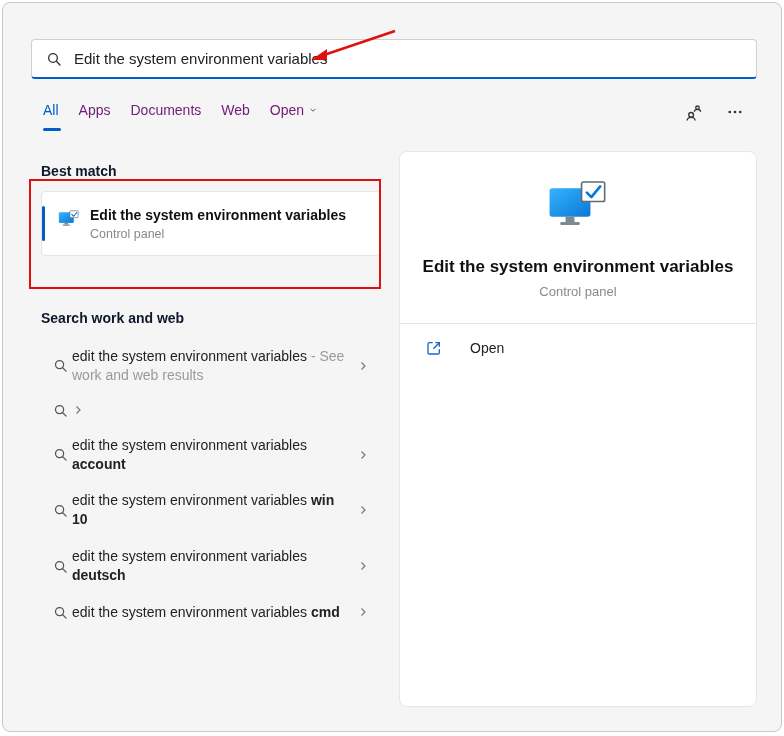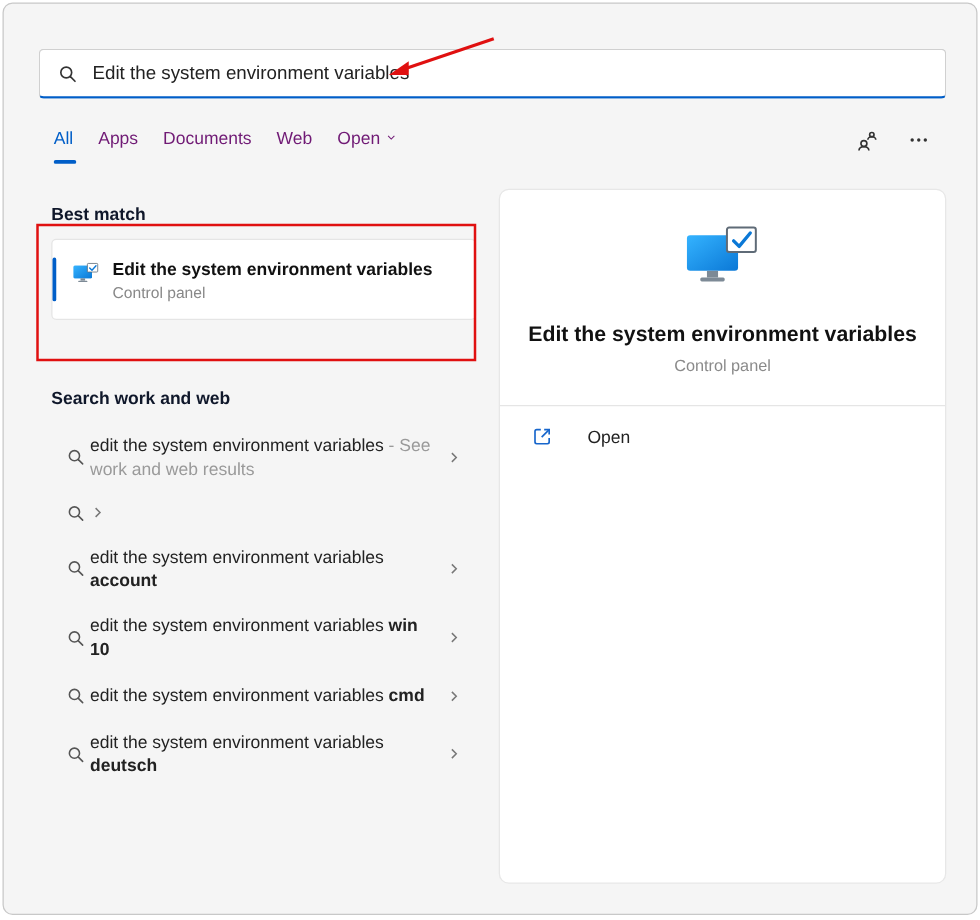--- a/index.html
+++ b/index.html
@@ -195,31 +195,31 @@
     <div class="sg-text"><span>edit the system environment variables </span><b>win 10</b></div>
     <svg class="chev" viewBox="0 0 24 24" fill="none" stroke="currentColor" stroke-width="2.4">
               <polyline points="9 5 16 12 9 19"></polyline>
             </svg>
           </div>
           <div class="sug">
     <svg class="sicon2" viewBox="0 0 24 24" fill="none" stroke="currentColor" stroke-width="2">
               <circle cx="10.5" cy="10.5" r="6.5"></circle>
               <line x1="21" y1="21" x2="15.5" y2="15.5" stroke-linecap="round"></line>
             </svg>
+    <div class="sg-text"><span>edit the system environment variables </span><b>deutsch</b></div>
+    <svg class="chev" viewBox="0 0 24 24" fill="none" stroke="currentColor" stroke-width="2.4">
+              <polyline points="9 5 16 12 9 19"></polyline>
+            </svg>
+          </div>
+          <div class="sug">
+    <svg class="sicon2" viewBox="0 0 24 24" fill="none" stroke="currentColor" stroke-width="2">
+              <circle cx="10.5" cy="10.5" r="6.5"></circle>
+              <line x1="21" y1="21" x2="15.5" y2="15.5" stroke-linecap="round"></line>
+            </svg>
     <div class="sg-text"><span>edit the system environment variables </span><b>cmd</b></div>
-    <svg class="chev" viewBox="0 0 24 24" fill="none" stroke="currentColor" stroke-width="2.4">
-              <polyline points="9 5 16 12 9 19"></polyline>
-            </svg>
-          </div>
-          <div class="sug">
-    <svg class="sicon2" viewBox="0 0 24 24" fill="none" stroke="currentColor" stroke-width="2">
-              <circle cx="10.5" cy="10.5" r="6.5"></circle>
-              <line x1="21" y1="21" x2="15.5" y2="15.5" stroke-linecap="round"></line>
-            </svg>
-    <div class="sg-text"><span>edit the system environment variables </span><b>deutsch</b></div>
     <svg class="chev" viewBox="0 0 24 24" fill="none" stroke="currentColor" stroke-width="2.4">
               <polyline points="9 5 16 12 9 19"></polyline>
             </svg>
           </div>
         </div>
     </div>
   </div>
 
   <div class="rightpane">
     <svg class="big-appicon" viewBox="0 0 72 60">

